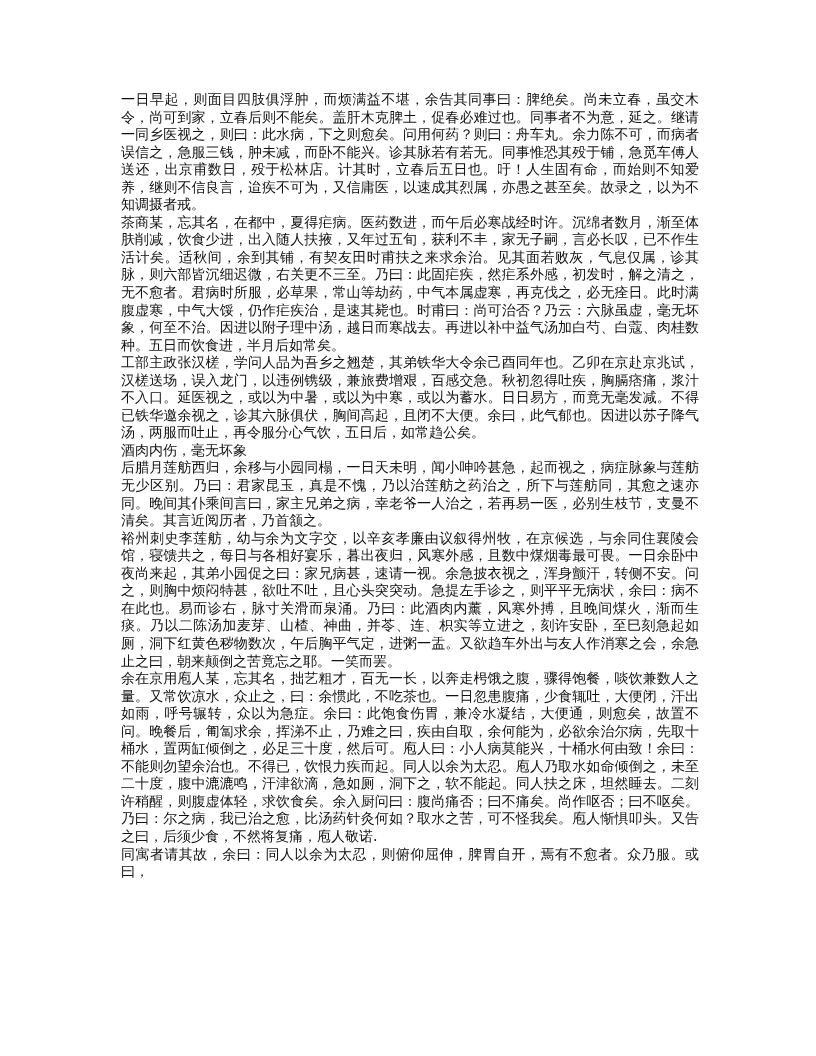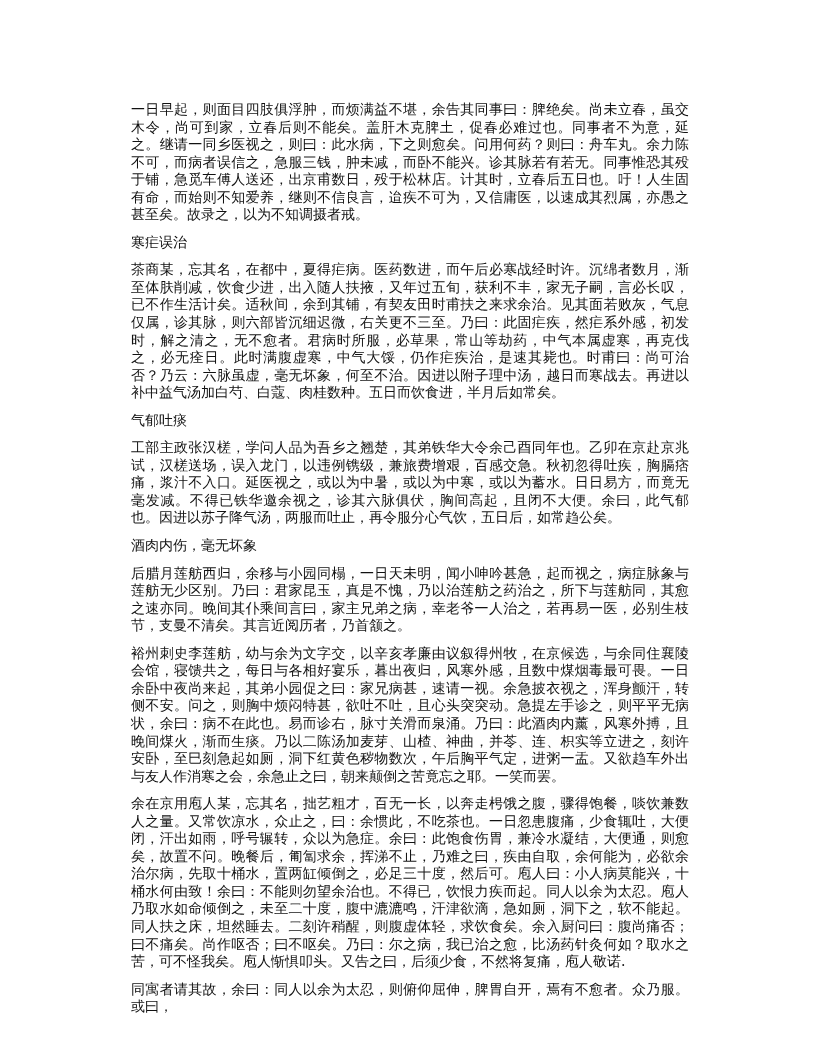--- a/index.html
+++ b/index.html
@@ -20,31 +20,29 @@
       width: 578px;
       font-family: "DejaVu Serif", "Liberation Serif", serif;
       font-size: 14px;
       line-height: 17.55px;
       color: #111111;
       text-align: justify;
       text-justify: inter-character;
       letter-spacing: 0;
     }
     .para, .heading {
-      margin: 10px;
+      margin: 0;
       padding: 0;
     }
   </style>
 </head>
 <body>
 
 <div class="page">
   <p class="para">一日早起，则面目四肢俱浮肿，而烦满益不堪，余告其同事曰：脾绝矣。尚未立春，虽交木令，尚可到家，立春后则不能矣。盖肝木克脾土，促春必难过也。同事者不为意，延之。继请一同乡医视之，则曰：此水病，下之则愈矣。问用何药？则曰：舟车丸。余力陈不可，而病者误信之，急服三钱，肿未减，而卧不能兴。诊其脉若有若无。同事惟恐其殁于铺，急觅车傅人送还，出京甫数日，殁于松林店。计其时，立春后五日也。吁！人生固有命，而始则不知爱养，继则不信良言，迨疾不可为，又信庸医，以速成其烈属，亦愚之甚至矣。故录之，以为不知调摄者戒。</p>
-  <p class="heading">寒疟误治</p>
   <p class="para">茶商某，忘其名，在都中，夏得疟病。医药数进，而午后必寒战经时许。沉绵者数月，渐至体肤削减，饮食少进，出入随人扶掖，又年过五旬，获利不丰，家无子嗣，言必长叹，已不作生活计矣。适秋间，余到其铺，有契友田时甫扶之来求余治。见其面若败灰，气息仅属，诊其脉，则六部皆沉细迟微，右关更不三至。乃曰：此固疟疾，然疟系外感，初发时，解之清之，无不愈者。君病时所服，必草果，常山等劫药，中气本属虚寒，再克伐之，必无痊日。此时满腹虚寒，中气大馁，仍作疟疾治，是速其毙也。时甫曰：尚可治否？乃云：六脉虽虚，毫无坏象，何至不治。因进以附子理中汤，越日而寒战去。再进以补中益气汤加白芍、白蔻、肉桂数种。五日而饮食进，半月后如常矣。</p>
-  <p class="heading">气郁吐痰</p>
   <p class="para">工部主政张汉槎，学问人品为吾乡之翘楚，其弟铁华大令余己酉同年也。乙卯在京赴京兆试，汉槎送场，误入龙门，以违例镌级，兼旅费增艰，百感交急。秋初忽得吐疾，胸膈痞痛，浆汁不入口。延医视之，或以为中暑，或以为中寒，或以为蓄水。日日易方，而竟无毫发减。不得已铁华邀余视之，诊其六脉俱伏，胸间高起，且闭不大便。余曰，此气郁也。因进以苏子降气汤，两服而吐止，再令服分心气饮，五日后，如常趋公矣。</p>
   <p class="heading">酒肉内伤，毫无坏象</p>
   <p class="para">后腊月莲舫西归，余移与小园同榻，一日天未明，闻小呻吟甚急，起而视之，病症脉象与莲舫无少区别。乃曰：君家昆玉，真是不愧，乃以治莲舫之药治之，所下与莲舫同，其愈之速亦同。晚间其仆乘间言曰，家主兄弟之病，幸老爷一人治之，若再易一医，必别生枝节，支曼不清矣。其言近阅历者，乃首颔之。</p>
   <p class="para">裕州刺史李莲舫，幼与余为文字交，以辛亥孝廉由议叙得州牧，在京候选，与余同住襄陵会馆，寝馈共之，每日与各相好宴乐，暮出夜归，风寒外感，且数中煤烟毒最可畏。一日余卧中夜尚来起，其弟小园促之曰：家兄病甚，速请一视。余急披衣视之，浑身颤汗，转侧不安。问之，则胸中烦闷特甚，欲吐不吐，且心头突突动。急提左手诊之，则平平无病状，余曰：病不在此也。易而诊右，脉寸关滑而泉涌。乃曰：此酒肉内薰，风寒外搏，且晚间煤火，渐而生痰。乃以二陈汤加麦芽、山楂、神曲，并苓、连、枳实等立进之，刻许安卧，至巳刻急起如厕，洞下红黄色秽物数次，午后胸平气定，进粥一盂。又欲趋车外出与友人作消寒之会，余急止之曰，朝来颠倒之苦竟忘之耶。一笑而罢。</p>
   <p class="para">余在京用庖人某，忘其名，拙艺粗才，百无一长，以奔走枵饿之腹，骤得饱餐，啖饮兼数人之量。又常饮凉水，众止之，曰：余惯此，不吃茶也。一日忽患腹痛，少食辄吐，大便闭，汗出如雨，呼号辗转，众以为急症。余曰：此饱食伤胃，兼冷水凝结，大便通，则愈矣，故置不问。晚餐后，匍匐求余，挥涕不止，乃难之曰，疾由自取，余何能为，必欲余治尔病，先取十桶水，置两缸倾倒之，必足三十度，然后可。庖人曰：小人病莫能兴，十桶水何由致！余曰：不能则勿望余治也。不得已，饮恨力疾而起。同人以余为太忍。庖人乃取水如命倾倒之，未至二十度，腹中漉漉鸣，汗津欲滴，急如厕，洞下之，软不能起。同人扶之床，坦然睡去。二刻许稍醒，则腹虚体轻，求饮食矣。余入厨问曰：腹尚痛否；曰不痛矣。尚作呕否；曰不呕矣。乃曰：尔之病，我已治之愈，比汤药针灸何如？取水之苦，可不怪我矣。庖人惭惧叩头。又告之曰，后须少食，不然将复痛，庖人敬诺.</p>
   <p class="para">同寓者请其故，余曰：同人以余为太忍，则俯仰屈伸，脾胃自开，焉有不愈者。众乃服。或曰，</p>
 </div>
 
 </body></html>

